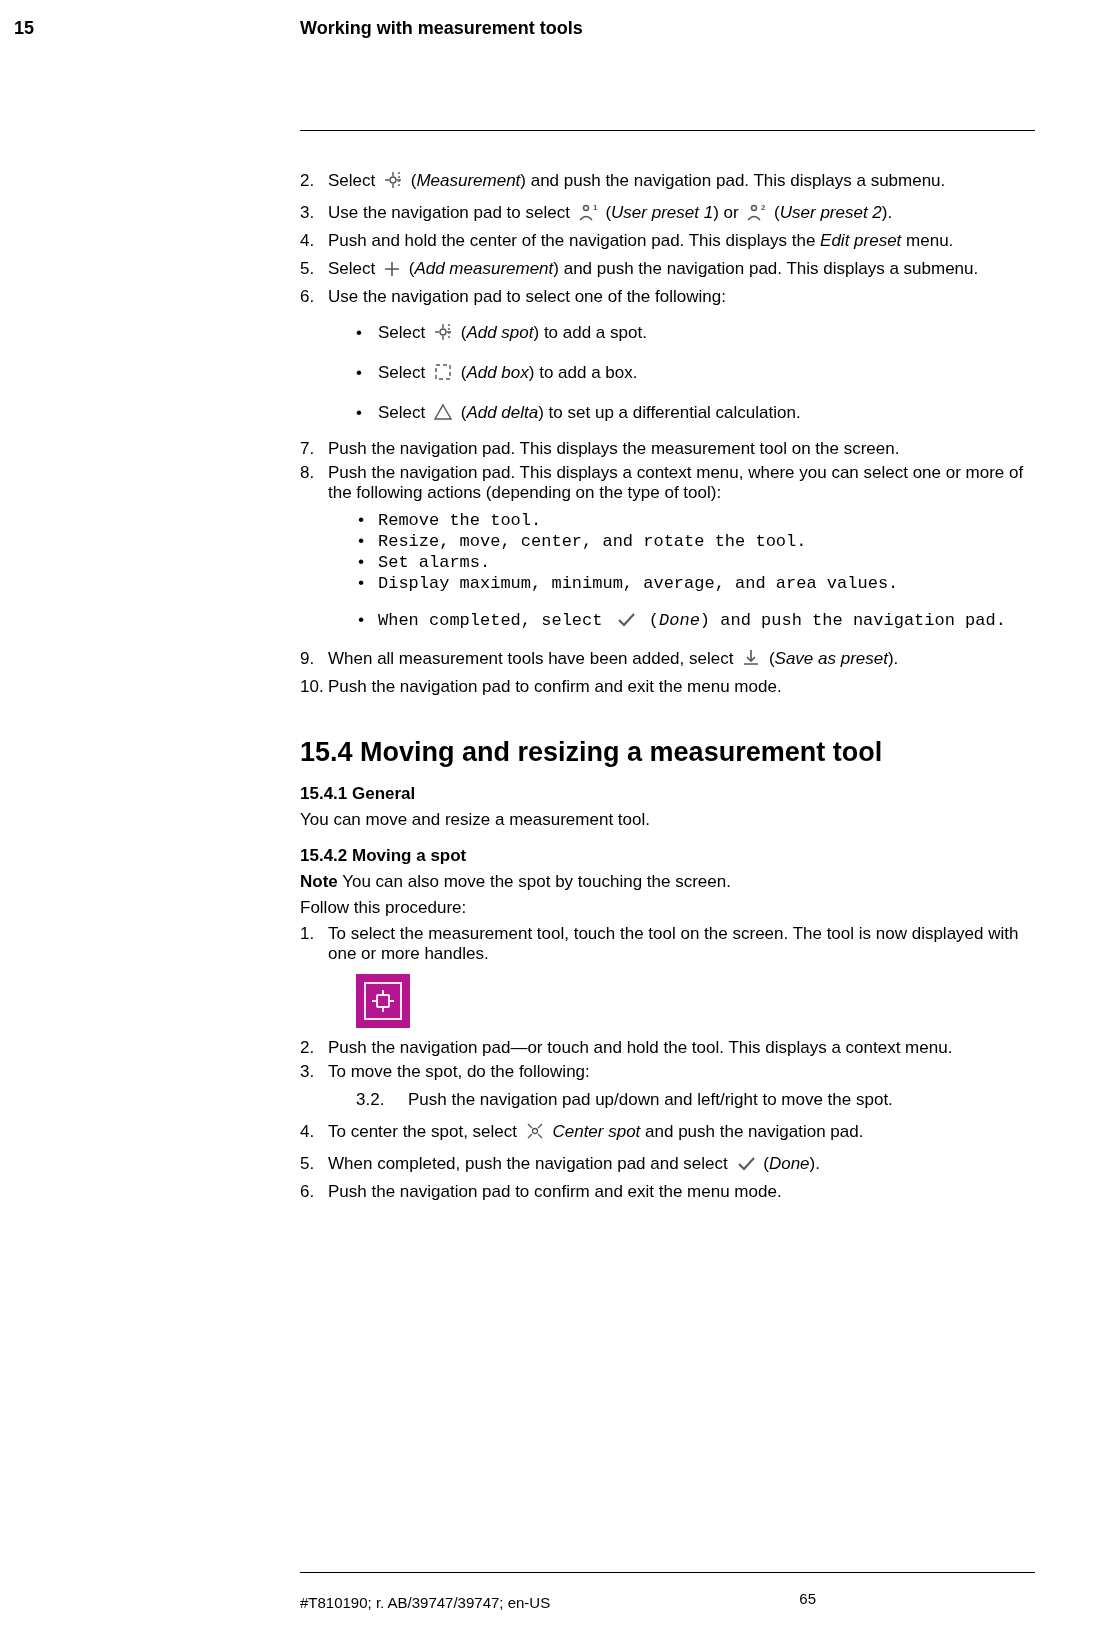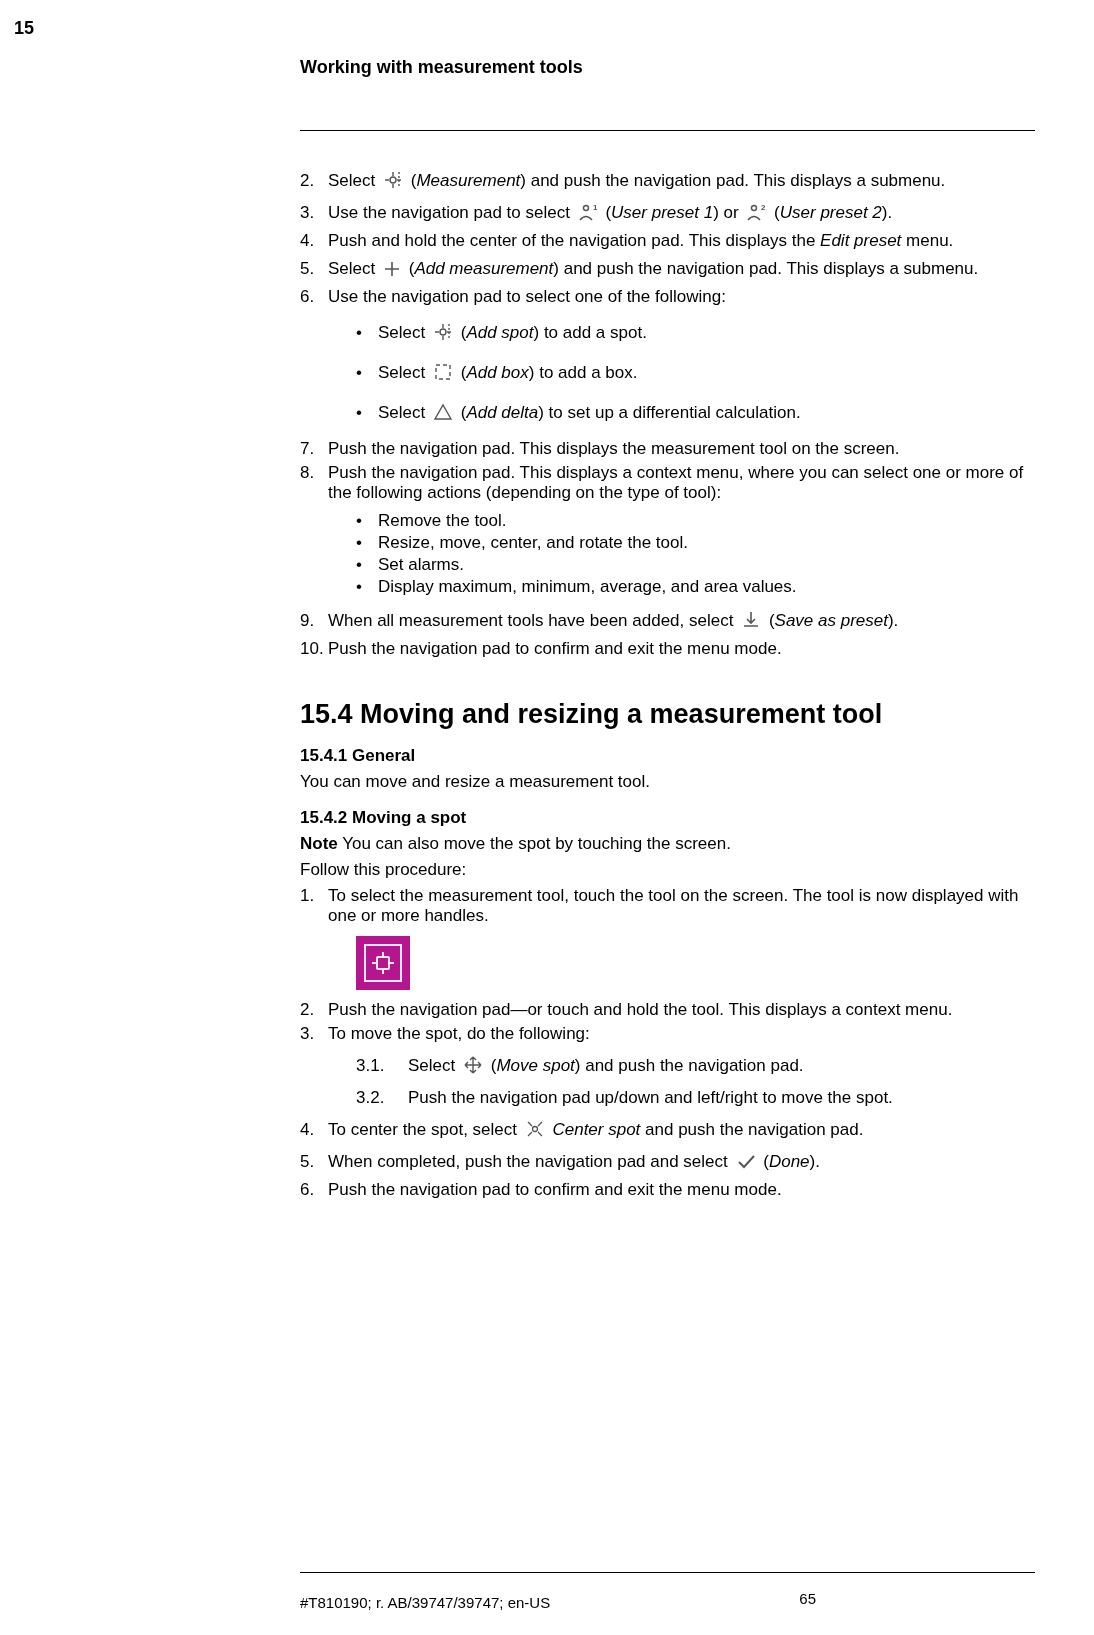--- a/index.html
+++ b/index.html
@@ -26,21 +26,20 @@
     left: 14px;
     font-weight: bold;
     font-size: 18px;
   }
   .hdr-title {
     position: absolute;
     top: 18px;
     left: 300px;
     font-weight: bold;
     font-size: 18px;
-    margin-top: 39px;
   }
   .content {
     position: absolute;
     left: 300px;
     top: 130px;
     width: 735px;
   }
   hr.top-rule {
     border: none;
     border-top: 1.5px solid #000;
@@ -223,25 +222,32 @@
                     <path d="M11 4 L19 18 H3 Z"></path>
                   </g>
                 </svg></span>
             <span> (</span><em>Add delta</em><span>) to set up a differential calculation.</span>
           </li>
         </ul>
       </li>
 
       <li><span class="num">7.</span><span>Push the navigation pad. This displays the measurement tool on the screen.</span></li>
       <li><span class="num">8.</span><span>Push the navigation pad. This displays a context menu, where you can select one or more of the following actions (depending on the type of tool):</span>
-        <ul class="bullets tight" style="margin-top:8px;">
+        <ul class="bullets tight" style="margin-top:8px;font-family:Liberation Mono, monospace;">
           <li><span>Remove the tool.</span></li>
           <li><span>Resize, move, center, and rotate the tool.</span></li>
           <li><span>Set alarms.</span></li>
           <li><span>Display maximum, minimum, average, and area values.</span></li>
+          <li class="with-icon-line" style="margin-top:14px;">
+            <span>When completed, select </span>
+            <span class="ico"><svg width="22" height="22" viewBox="0 0 22 22">
+                  <path d="M4 12 L9 17 L19 6" stroke="#555" stroke-width="2" fill="none"></path>
+                </svg></span>
+            <span> (</span><em>Done</em><span>) and push the navigation pad.</span>
+          </li>
         </ul>
       </li>
 
       <li class="with-icon-line"><span class="num">9.</span>
         <span>When all measurement tools have been added, select </span>
         <span class="ico"><svg width="22" height="22" viewBox="0 0 22 22">
               <g stroke="#555" stroke-width="1.6" fill="none">
                 <path d="M11 3 V14 M7 10 L11 14 L15 10 M4 17 H18"></path>
               </g>
             </svg></span>
@@ -263,29 +269,20 @@
       <li><span class="num">1.</span><span>To select the measurement tool, touch the tool on the screen. The tool is now displayed with one or more handles.</span>
         <div class="thumb">
             <div class="thumb-inner">
               <div class="thumb-dot"></div>
             </div>
           </div>
       </li>
       <li><span class="num">2.</span><span>Push the navigation pad—or touch and hold the tool. This displays a context menu.</span></li>
       <li><span class="num">3.</span><span>To move the spot, do the following:</span>
         <ul class="substeps">
-          <li class="with-icon-line"><span class="num">3.1.</span>
-            <span>Select</span>
-            <span class="ico"><svg width="22" height="22" viewBox="0 0 22 22">
-                  <g stroke="#555" stroke-width="1.4" fill="none">
-                    <path d="M11 3 V19 M3 11 H19 M11 3 L8 6 M11 3 L14 6 M11 19 L8 16 M11 19 L14 16 M3 11 L6 8 M3 11 L6 14 M19 11 L16 8 M19 11 L16 14"></path>
-                  </g>
-                </svg></span>
-            <span>(</span><em>Move spot</em><span>) and push the navigation pad.</span>
-          </li>
           <li><span class="num">3.2.</span><span>Push the navigation pad up/down and left/right to move the spot.</span></li>
         </ul>
       </li>
       <li class="with-icon-line"><span class="num">4.</span>
         <span>To center the spot, select </span>
         <span class="ico"><svg width="22" height="22" viewBox="0 0 22 22">
               <g stroke="#555" stroke-width="1.3" fill="none">
                 <circle cx="11" cy="11" r="2.5"></circle>
                 <path d="M4 4 L8 8 M18 4 L14 8 M4 18 L8 14 M18 18 L14 14"></path>
               </g>

